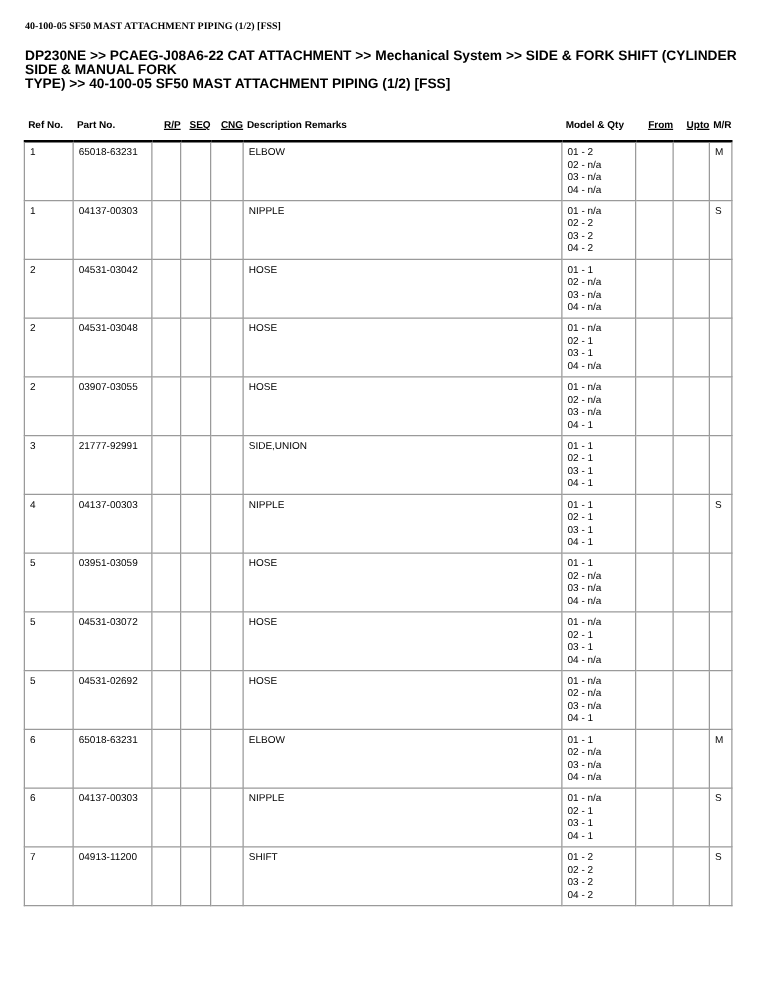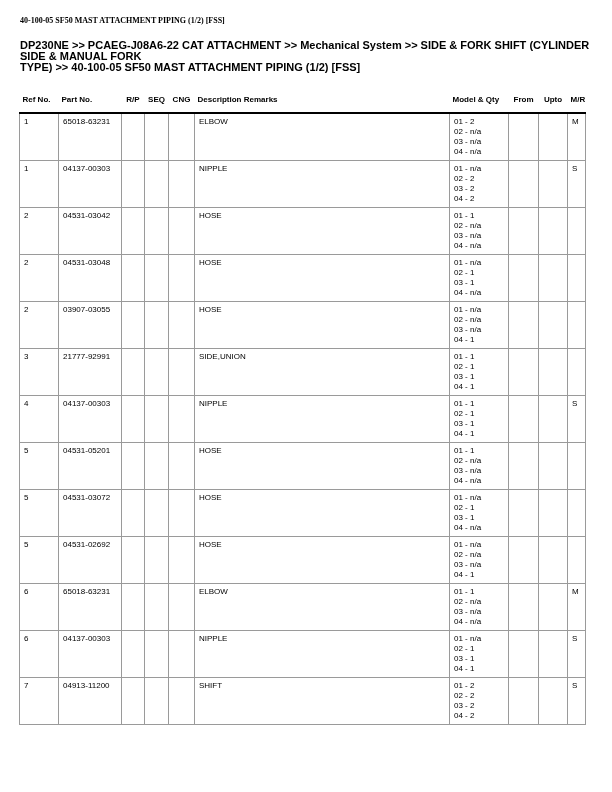--- a/index.html
+++ b/index.html
@@ -36,21 +36,21 @@
   table.parts thead th {
     border: none;
     font-size: 8px;
     font-weight: bold;
     text-align: left;
     vertical-align: bottom;
     padding: 2px 3px 8px 3px;
     white-space: nowrap;
     overflow: visible;
   }
-  table.parts thead th.center { text-align: center; padding-left: 0; padding-right: 0; }
+  table.parts thead th.center { text-align: right; padding-left: 0; padding-right: 0; text-decoration: underline; }
   table.parts tbody td {
     border: 1px solid #9a9a9a;
     font-size: 8px;
     line-height: 10px;
     vertical-align: top;
     padding: 3px 4px;
     overflow: hidden;
   }
   table.parts tbody tr:first-child td { border-top: 2px solid #000000; }
   td.qty { white-space: pre-line; margin-left: 32px; }
@@ -198,21 +198,21 @@
 02 - 1
 03 - 1
 04 - 1</td>
     <td></td>
     <td></td>
     <td>S</td>
   </tr>
 
   <tr>
     <td>5</td>
-    <td>04531-05201</td>
+    <td>03951-03059</td>
     <td></td>
     <td></td>
     <td></td>
     <td>HOSE</td>
     <td class="qty">01 - 1
 02 - n/a
 03 - n/a
 04 - n/a</td>
     <td></td>
     <td></td>

